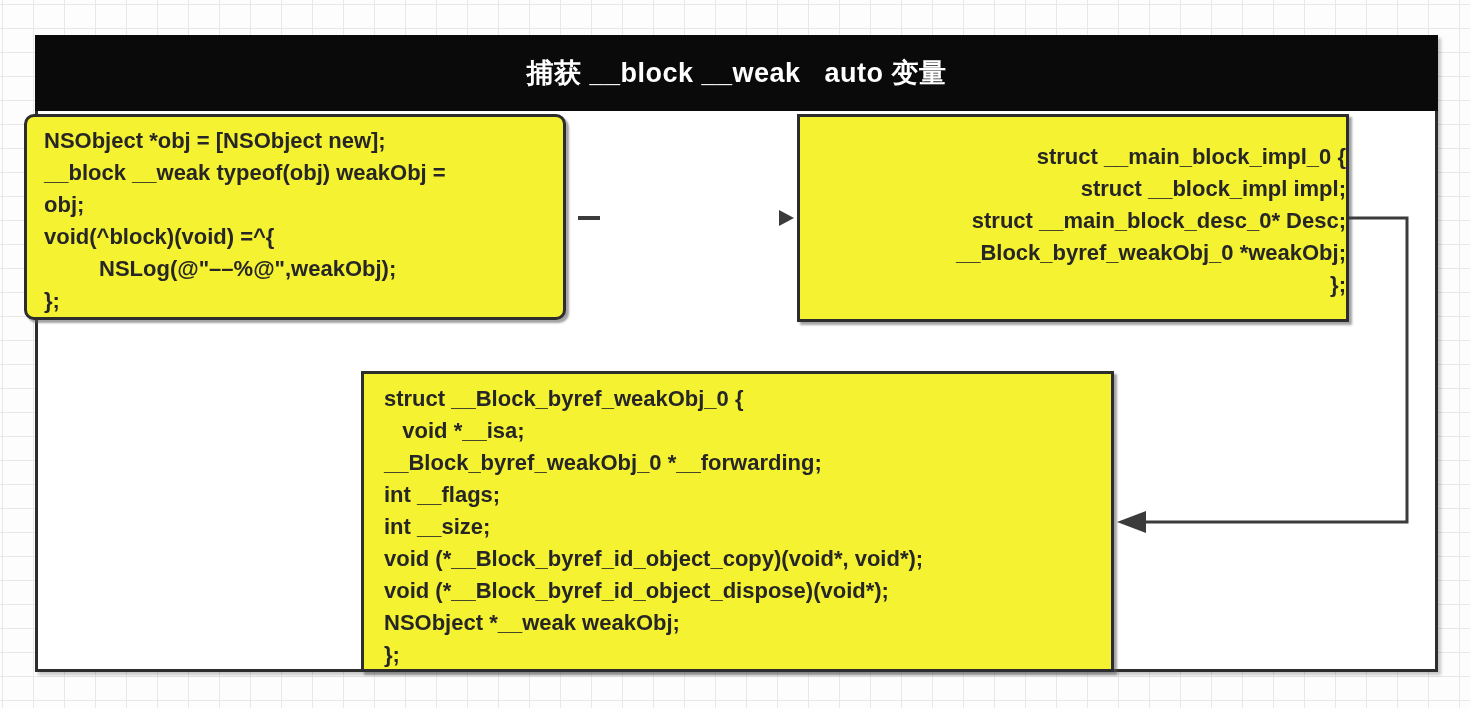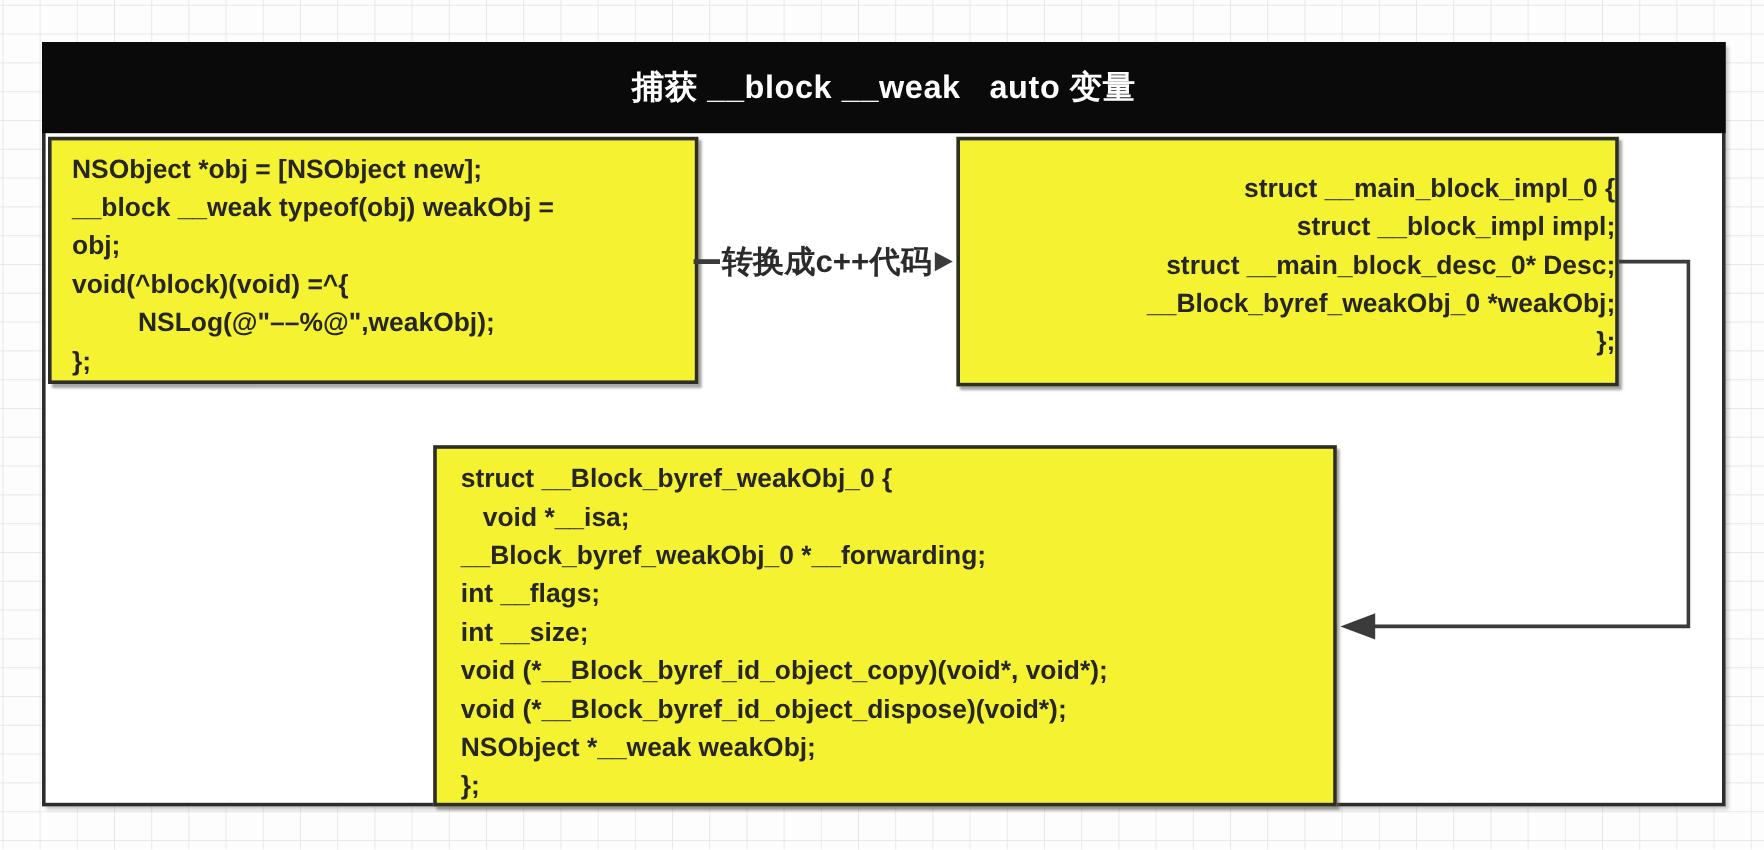--- a/index.html
+++ b/index.html
@@ -34,21 +34,21 @@
   }
   .title{
     color:var(--title-text);font-size:27px;font-weight:bold;
     letter-spacing:0.5px;white-space:pre;
   }
   .box{
     position:absolute;box-sizing:border-box;
     background:var(--box-fill);border:3px solid var(--box-border);
     box-shadow:3px 3px 2px rgba(90,90,90,0.55);
   }
-  .box-left  {left:40px; top:114px;width:542px;height:206px;}
+  .box-left  {left:24px; top:114px;width:542px;height:206px;border-radius:10px;}
   .box-right {left:797px;top:114px;width:552px;height:208px;text-align:right;}
   .box-bottom{left:361px;top:371px;width:753px;height:301px;}
   pre.code{
     margin:0;white-space:pre;
     font-family:"Liberation Sans","DejaVu Sans",sans-serif;
     font-weight:bold;font-size:22px;line-height:32px;color:var(--code-text);
   }
   .box-left  pre.code{padding:8px 0 0 17px;}
   .box-right pre.code{padding:24px 0 0 15px;}
   .box-bottom pre.code{padding:9px 0 0 20px;}
@@ -97,21 +97,20 @@
    void *__isa;
 __Block_byref_weakObj_0 *__forwarding;
 int __flags;
 int __size;
 void (*__Block_byref_id_object_copy)(void*, void*);
 void (*__Block_byref_id_object_dispose)(void*);
 NSObject *__weak weakObj;
 };</pre>
   </div>
 
-  <div class="arrow-label">转换成c++代码</div>
 
   <svg class="overlay">
     <line class="stroke" x1="578" y1="218" x2="600" y2="218" stroke-width="4"></line>
     <polygon class="fillc" points="779,210 794,218 779,226"></polygon>
     <polyline class="stroke" points="1349,218 1407,218 1407,522 1144,522" stroke-width="3"></polyline>
     <polygon class="fillc" points="1117,522 1146,511 1146,533"></polygon>
   </svg>
 
 </div>
 

